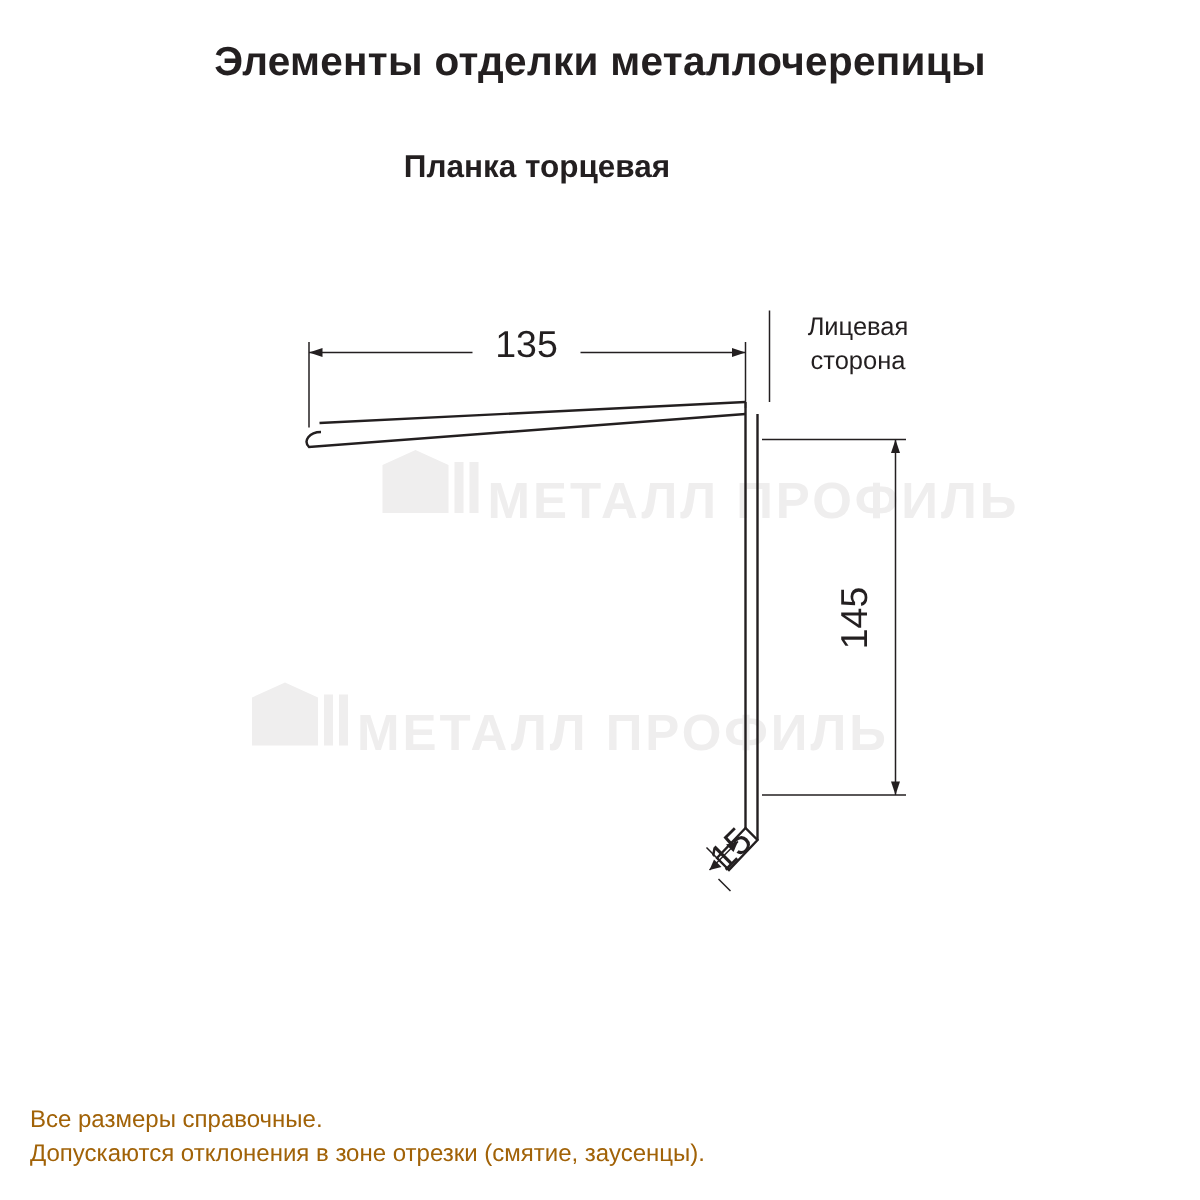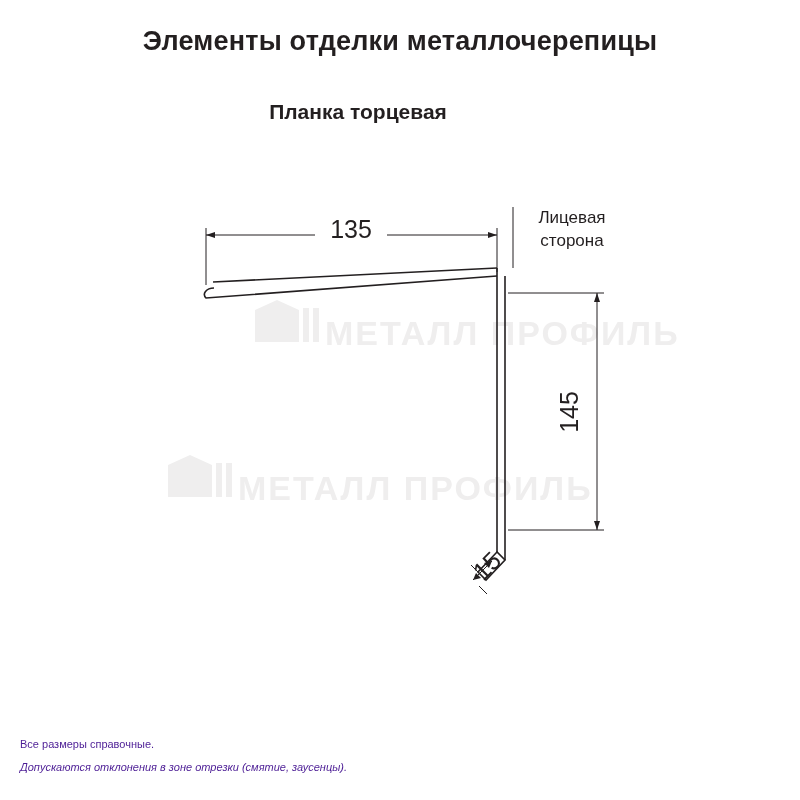--- a/index.html
+++ b/index.html
@@ -51,26 +51,26 @@
   .drawing {
     position: absolute;
     top: 0;
     left: 0;
     width: 800px;
     height: 800px;
   }
   .footnote {
     position: absolute;
     left: 20px;
-    font-size: 11px;
-    color: #4c1d95;
+    font-size: 16px;
+    color: #a16207;
     white-space: nowrap;
   }
   .footnote.line1 { top: 738px; }
-  .footnote.line2 { top: 761px; font-style: italic; }
+  .footnote.line2 { top: 761px; }
 </style>
 </head>
 <body>
 
 <div class="page">
 
   <svg class="drawing" viewBox="0 0 800 800">
 
     <g fill="#efeeee">
       <g transform="translate(255,300)">

